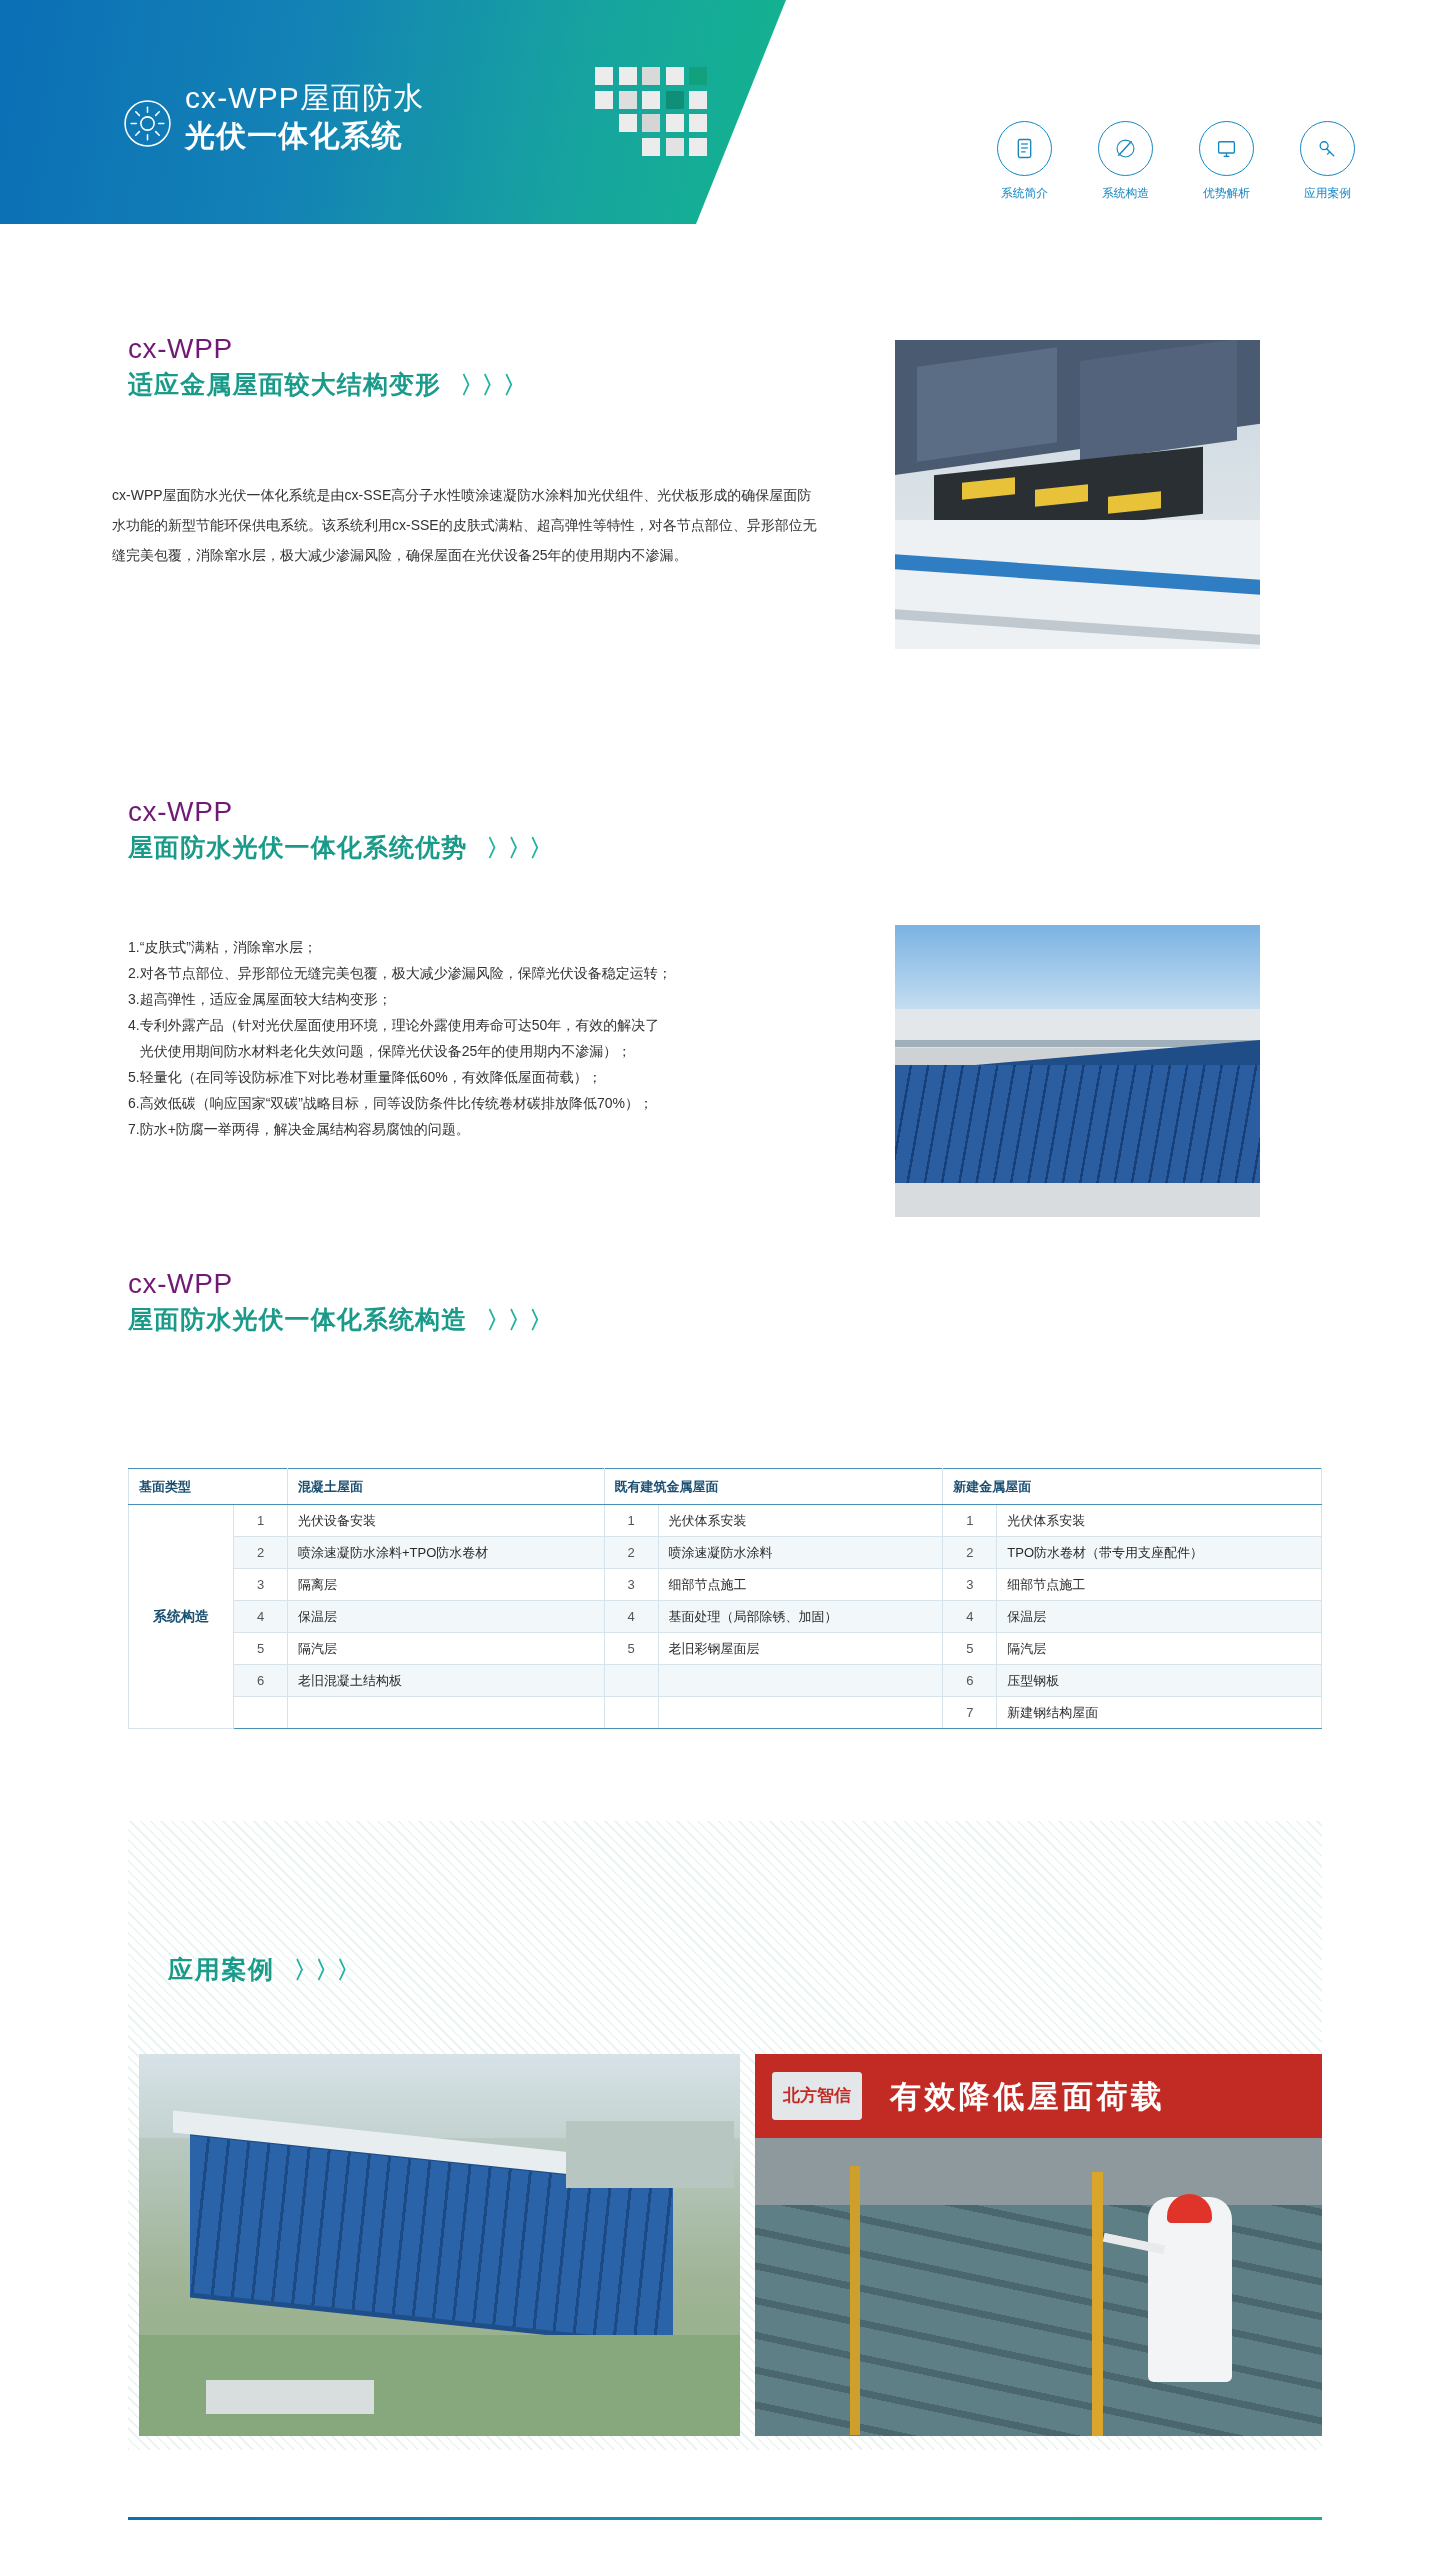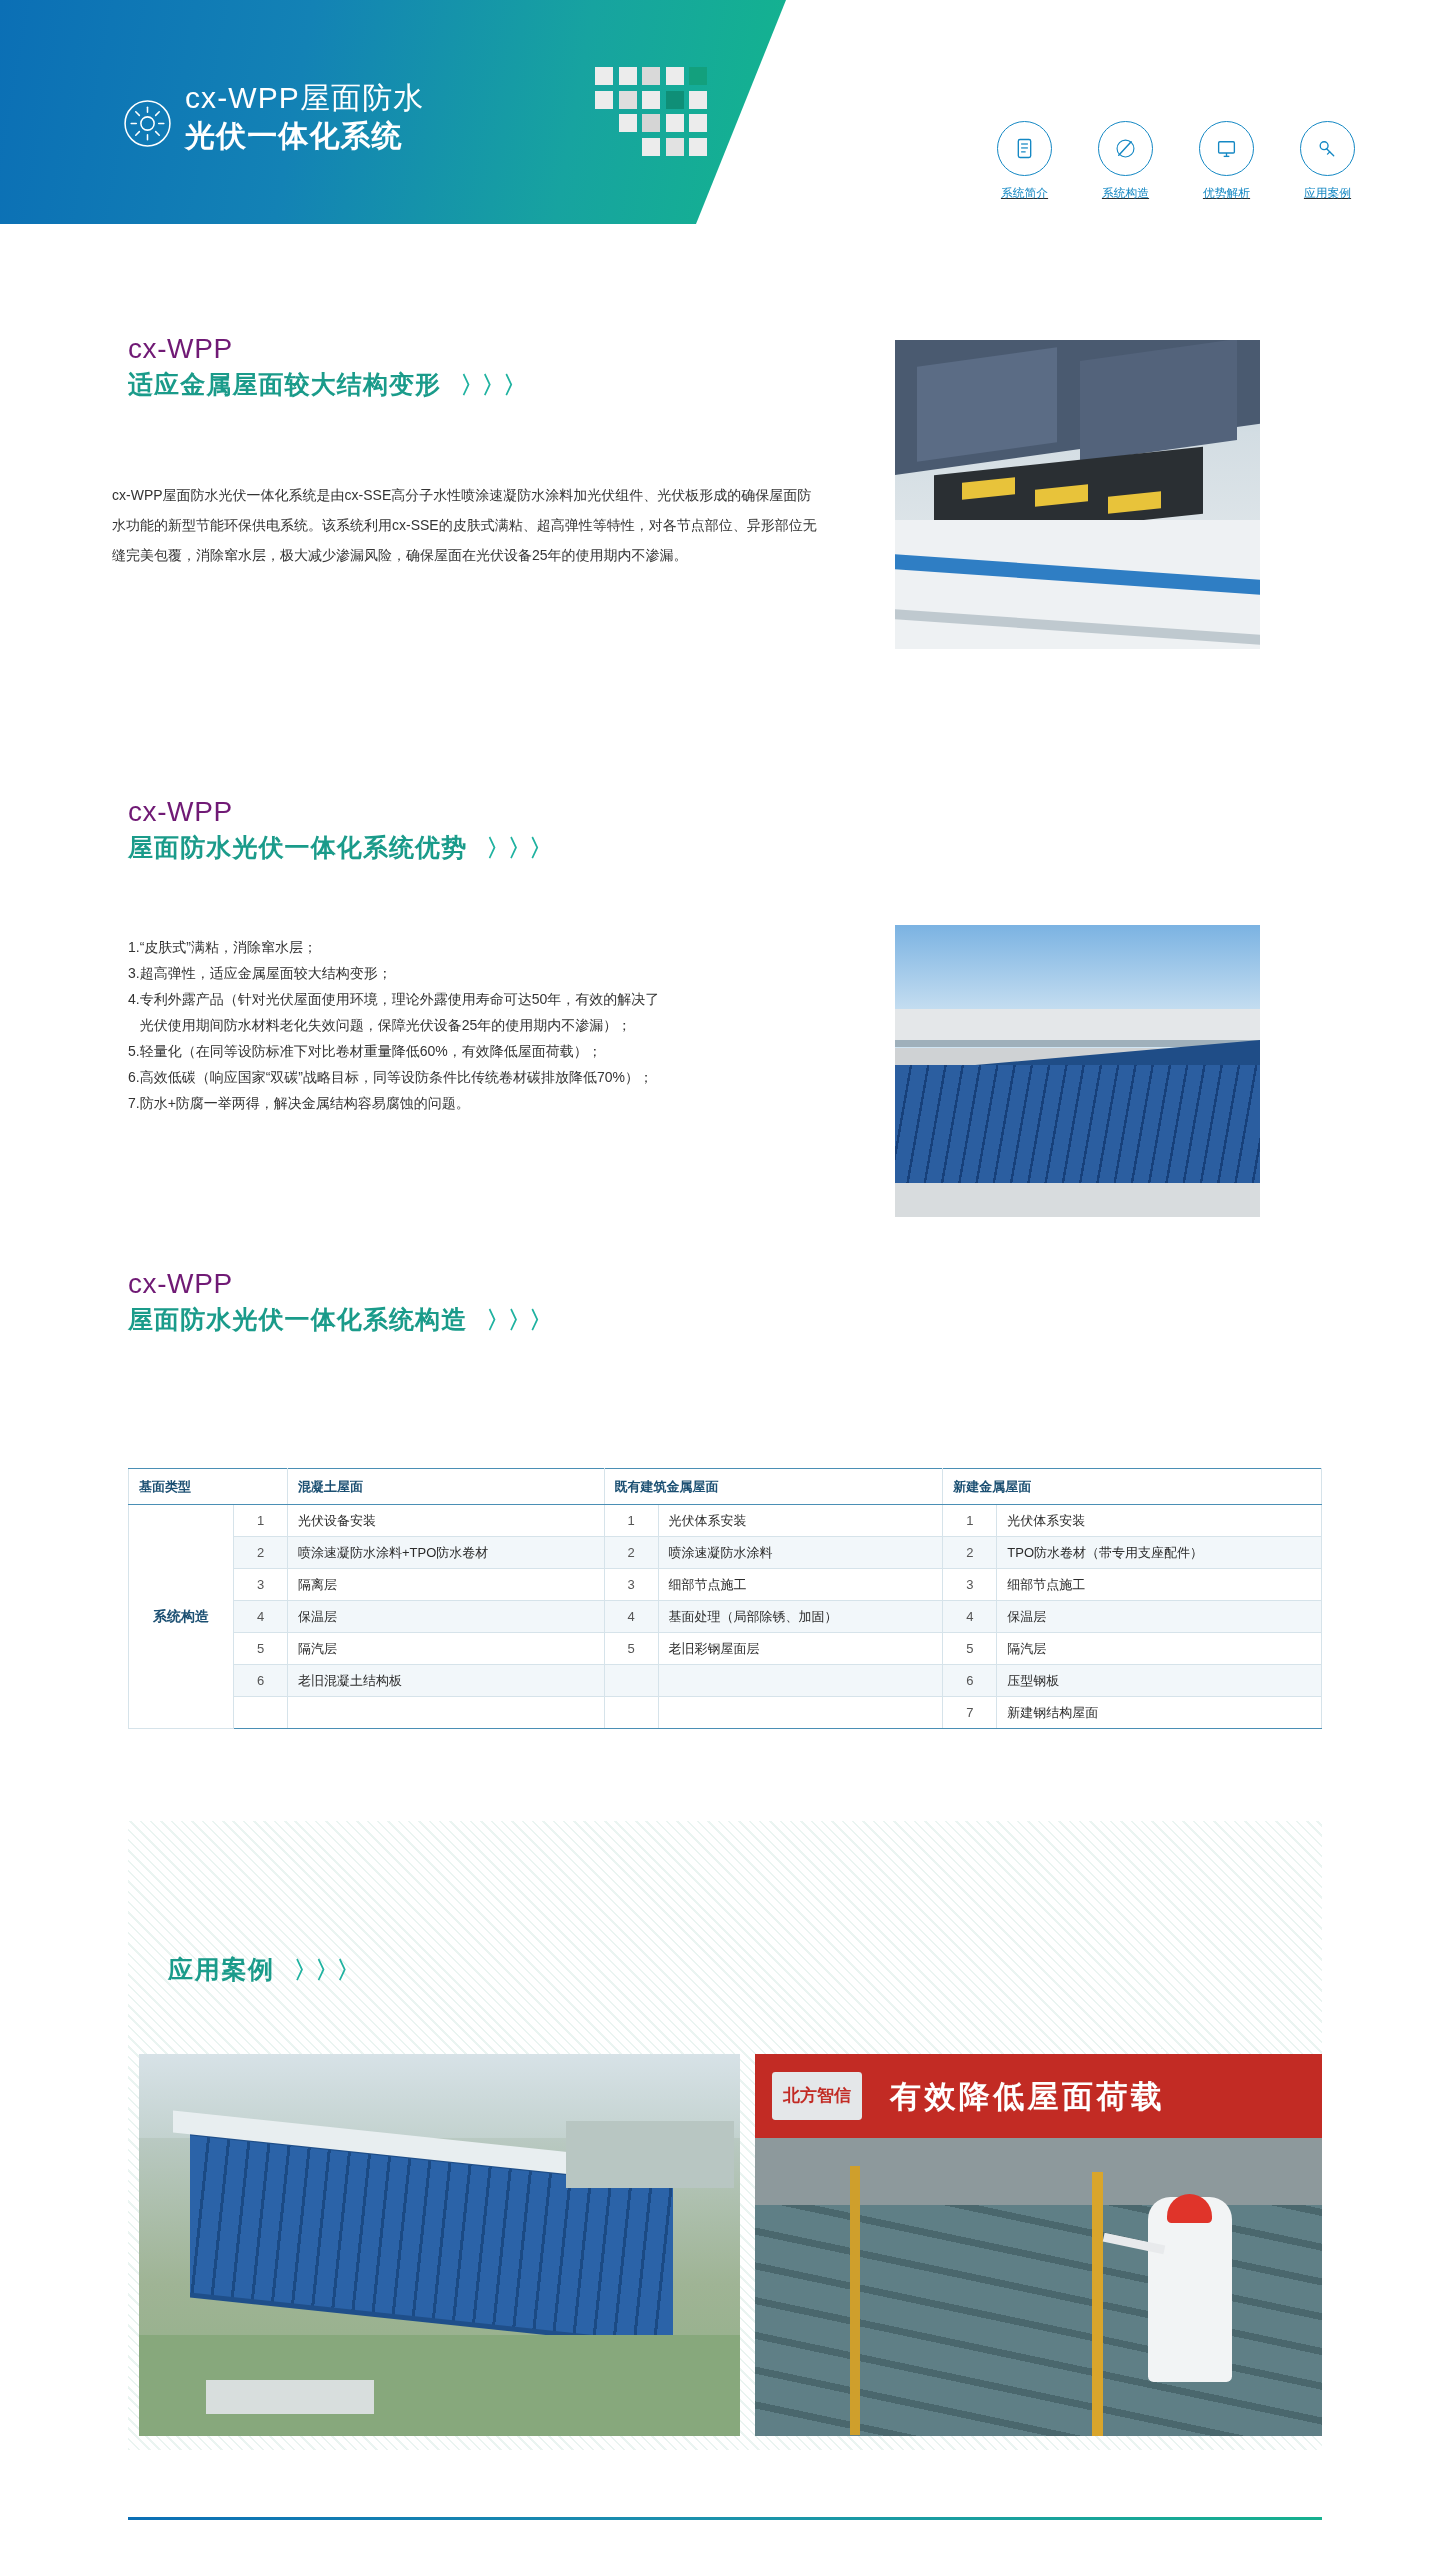--- a/index.html
+++ b/index.html
@@ -75,21 +75,20 @@
   .nav-icons {
     position: absolute;
     right: 65px;
     top: 121px;
     display: flex;
     gap: 34px;
   }
   .nav-item {
     width: 67px;
     text-align: center;
-    text-decoration: underline;
   }
   .nav-circle {
     width: 55px;
     height: 55px;
     border-radius: 50%;
     border: 1.7px solid #1488c4;
     margin: 0 auto;
     position: relative;
     display: flex;
     align-items: center;
@@ -330,20 +329,21 @@
 
 <div class="section-title" style="top:794px;">
   <div class="st-line1">cx-WPP</div>
   <div class="st-line2">
     <span>屋面防水光伏一体化系统优势</span><span class="chev">〉〉〉</span>
   </div>
 </div>
 
 <div style="position:absolute;left:128px;top:934px;width:735px;font-size:14px;line-height:26px;color:#333;">
   <div>1.“皮肤式”满粘，消除窜水层；</div>
+  <div>2.对各节点部位、异形部位无缝完美包覆，极大减少渗漏风险，保障光伏设备稳定运转；</div>
   <div>3.超高弹性，适应金属屋面较大结构变形；</div>
   <div>4.专利外露产品（针对光伏屋面使用环境，理论外露使用寿命可达50年，有效的解决了</div>
   <div style="white-space:pre;">   光伏使用期间防水材料老化失效问题，保障光伏设备25年的使用期内不渗漏）；</div>
   <div>5.轻量化（在同等设防标准下对比卷材重量降低60%，有效降低屋面荷载）；</div>
   <div>6.高效低碳（响应国家“双碳”战略目标，同等设防条件比传统卷材碳排放降低70%）；</div>
   <div>7.防水+防腐一举两得，解决金属结构容易腐蚀的问题。</div>
 </div>
 
 <div class="photo" style="left:895px; top:925px; width:365px; height:292px;">
   <div class="sky"></div>

